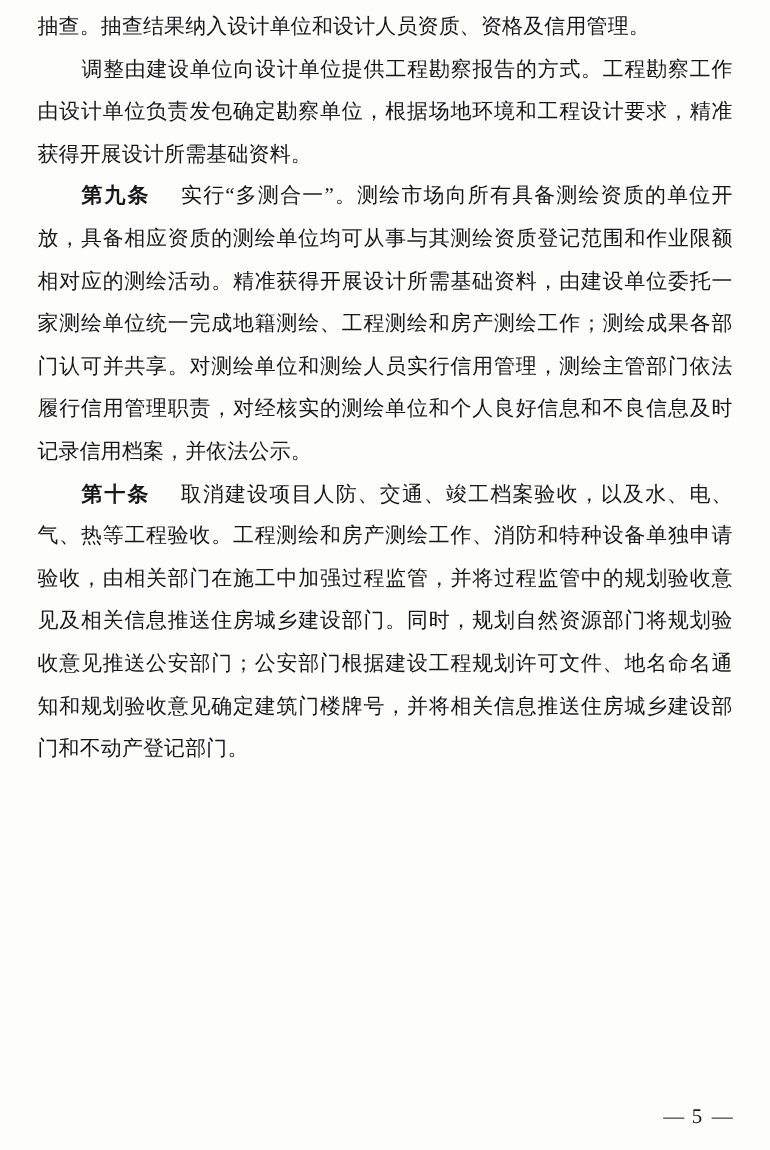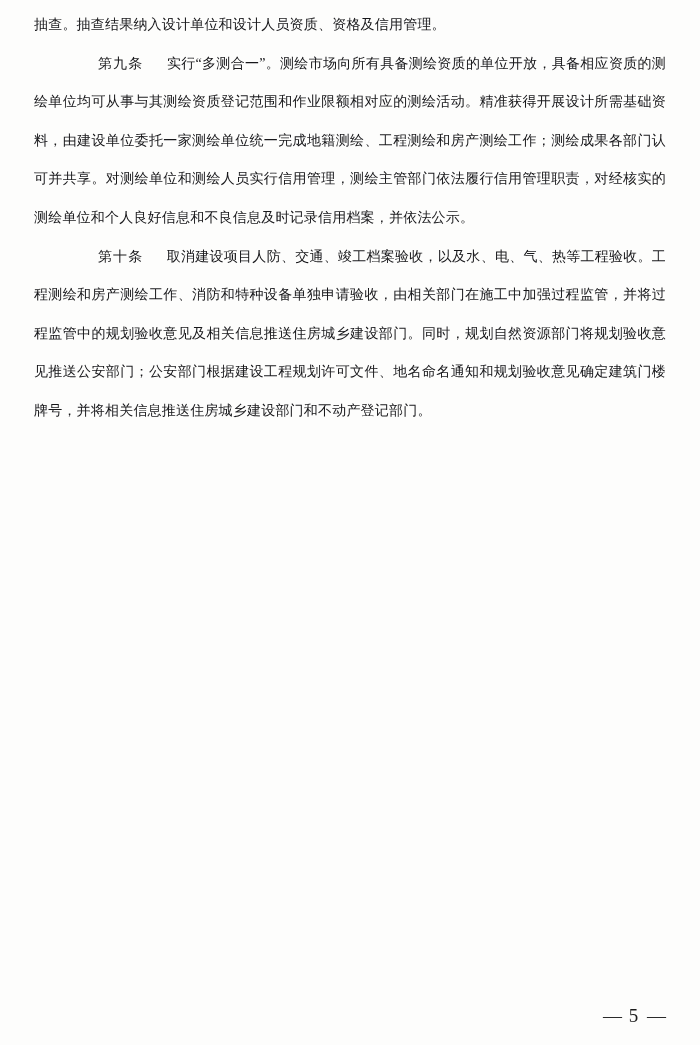--- a/index.html
+++ b/index.html
@@ -16,38 +16,37 @@
   }
   #page {
     position: relative;
     width: 700px;
     height: 1045px;
     box-sizing: border-box;
     padding: 6px 34px 0 34px;
     background: #fdfdfc;
   }
   .doc-body {
-    font-size: 14px;
+    font-size: 19px;
     line-height: 38.6px;
     text-align: justify;
     text-justify: inter-ideograph;
     letter-spacing: 0.2px;
     color: #17171a;
   }
   .para {
     margin: 0;
     text-indent: 0;
   }
   .para.indent {
     text-indent: 40px;
   }
   .para .lead {
-    font-weight: normal;
+    font-weight: bold;
     letter-spacing: 1px;
-    margin-left: 24px;
   }
   .para .gap {
     display: inline-block;
     width: 16px;
   }
   .footer {
     position: absolute;
     left: 0;
     right: 34px;
     bottom: 18px;
@@ -63,20 +62,23 @@
 </head>
 <body>
 
 <div id="page">
   <div class="doc-body">
 
     <p class="para">
       <span>抽查。抽查结果纳入设计单位和设计人员资质、资格及信用管理。</span>
     </p>
 
+    <p class="para indent">
+      <span>调整由建设单位向设计单位提供工程勘察报告的方式。工程勘察工作由设计单位负责发包确定勘察单位，根据场地环境和工程设计要求，精准获得开展设计所需基础资料。</span>
+    </p>
 
 
     <p class="para indent">
       <span class="lead">第九条</span>
       <span class="gap"></span>
       <span>实行“多测合一”。测绘市场向所有具备测绘资质的单位开放，具备相应资质的测绘单位均可从事与其测绘资质登记范围和作业限额相对应的测绘活动。精准获得开展设计所需基础资料，由建设单位委托一家测绘单位统一完成地籍测绘、工程测绘和房产测绘工作；测绘成果各部门认可并共享。对测绘单位和测绘人员实行信用管理，测绘主管部门依法履行信用管理职责，对经核实的测绘单位和个人良好信息和不良信息及时记录信用档案，并依法公示。</span>
     </p>
 
     <p class="para indent">
       <span class="lead">第十条</span>

